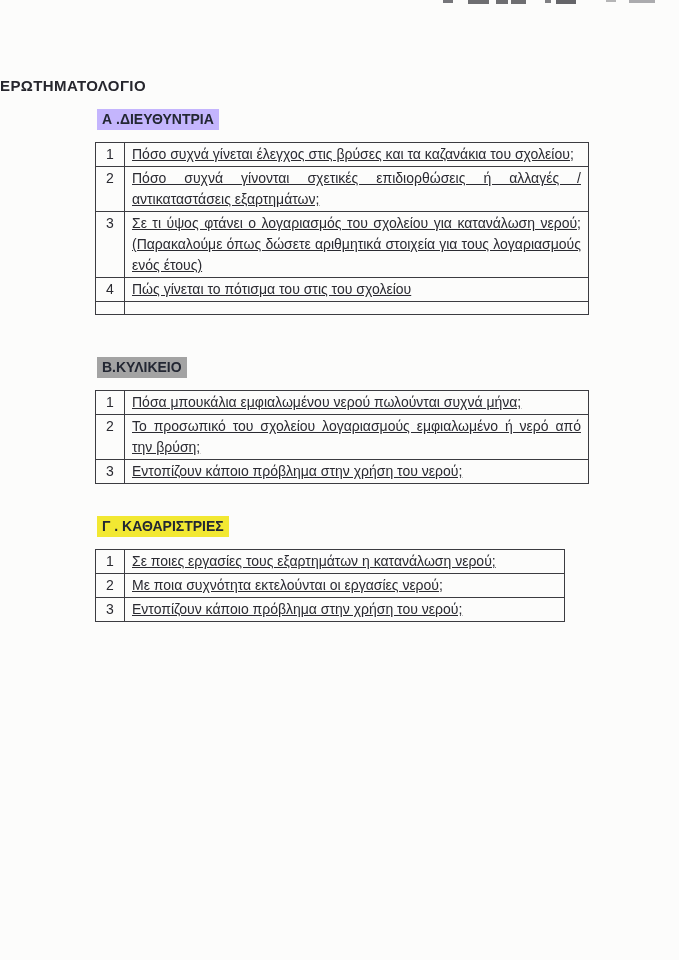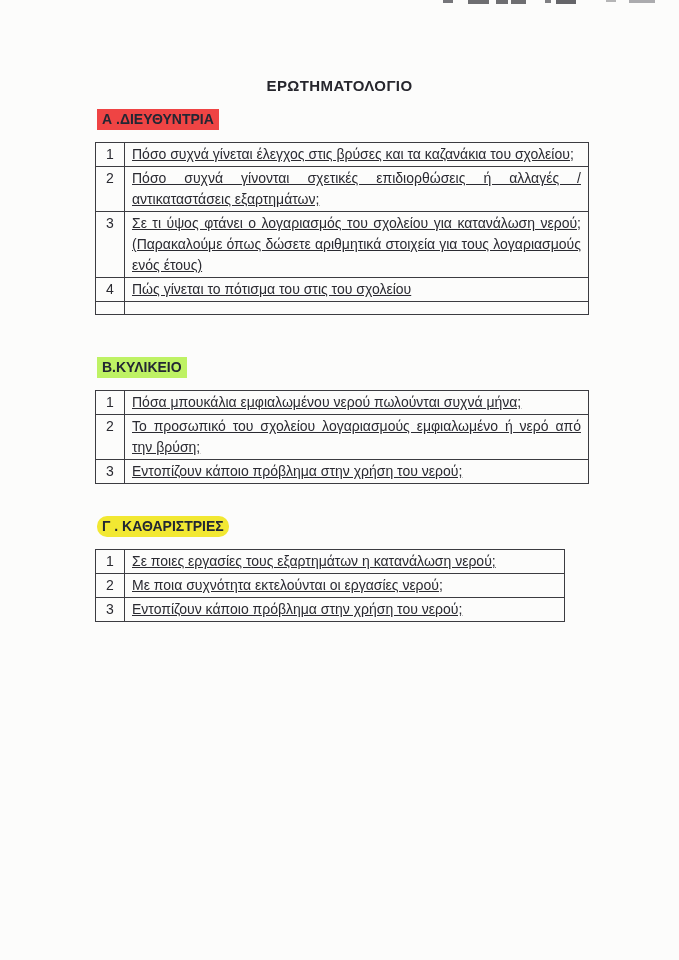--- a/index.html
+++ b/index.html
@@ -22,21 +22,21 @@
   }
   .scan-artifacts i {
     position: absolute;
     top: 0;
     background: #4a4a4f;
     display: block;
   }
   .page-title {
     margin: 0;
     padding-top: 77px;
-    text-align: center;
+    text-align: left;
     font-size: 15px;
     font-weight: 600;
     letter-spacing: 0.4px;
     color: #26262d;
   }
   .section-header {
     display: inline-block;
     margin: 0 0 0 97px;
     padding: 2px 5px 3px 5px;
     font-size: 14px;
@@ -89,21 +89,21 @@
     <i style="left:511px; width:15px; height:4px; opacity:.8"></i>
     <i style="left:545px; width:6px;  height:3px; opacity:.7"></i>
     <i style="left:556px; width:20px; height:4px; opacity:.85"></i>
     <i style="left:606px; width:10px; height:2px; opacity:.4"></i>
     <i style="left:629px; width:26px; height:3px; opacity:.45"></i>
   </div>
 
   <div class="page-title">ΕΡΩΤΗΜΑΤΟΛΟΓΙΟ</div>
 
   <div>
-    <span class="section-header hdr-a" style="background-color: #ef4444; text-align: right;">Α .ΔΙΕΥΘΥΝΤΡΙΑ</span>
+    <span class="section-header hdr-a" style="background-color: #c4b5fd; text-align: right;">Α .ΔΙΕΥΘΥΝΤΡΙΑ</span>
   </div>
   <table class="q-table w1">
     <tbody>
         <tr>
           <td class="num">1</td>
           <td class="q">Πόσο συχνά γίνεται έλεγχος στις βρύσες και τα καζανάκια του σχολείου;</td>
         </tr>
         <tr>
           <td class="num">2</td>
           <td class="q">Πόσο συχνά γίνονται σχετικές επιδιορθώσεις ή αλλαγές /αντικαταστάσεις εξαρτημάτων;</td>
@@ -117,41 +117,41 @@
           <td class="q">Πώς γίνεται το πότισμα του στις του σχολείου</td>
         </tr>
         <tr class="empty-row">
           <td class="num"></td>
           <td class="q"></td>
         </tr>
       </tbody>
   </table>
 
   <div>
-    <span class="section-header hdr-b" style="background-color: #bef264; margin-top: 42px;">Β.ΚΥΛΙΚΕΙΟ</span>
+    <span class="section-header hdr-b" style="background-color: #a3a3a3; margin-top: 42px;">Β.ΚΥΛΙΚΕΙΟ</span>
   </div>
   <table class="q-table w2">
     <tbody>
         <tr>
           <td class="num">1</td>
           <td class="q">Πόσα μπουκάλια εμφιαλωμένου νερού πωλούνται συχνά μήνα;</td>
         </tr>
         <tr>
           <td class="num">2</td>
           <td class="q">Το προσωπικό του σχολείου λογαριασμούς εμφιαλωμένο ή νερό από την βρύση;</td>
         </tr>
         <tr>
           <td class="num">3</td>
           <td class="q">Εντοπίζουν κάποιο πρόβλημα στην χρήση του νερού;</td>
         </tr>
       </tbody>
   </table>
 
   <div>
-    <span class="section-header hdr-c" style="background-color: rgb(242, 232, 50); border-radius: 10px;">Γ . ΚΑΘΑΡΙΣΤΡΙΕΣ</span>
+    <span class="section-header hdr-c" style="background-color: rgb(242, 232, 50);">Γ . ΚΑΘΑΡΙΣΤΡΙΕΣ</span>
   </div>
   <table class="q-table w3">
     <tbody>
         <tr>
           <td class="num">1</td>
           <td class="q">Σε ποιες εργασίες τους εξαρτημάτων η κατανάλωση νερού;</td>
         </tr>
         <tr>
           <td class="num">2</td>
           <td class="q">Με ποια συχνότητα εκτελούνται οι εργασίες νερού;</td>

